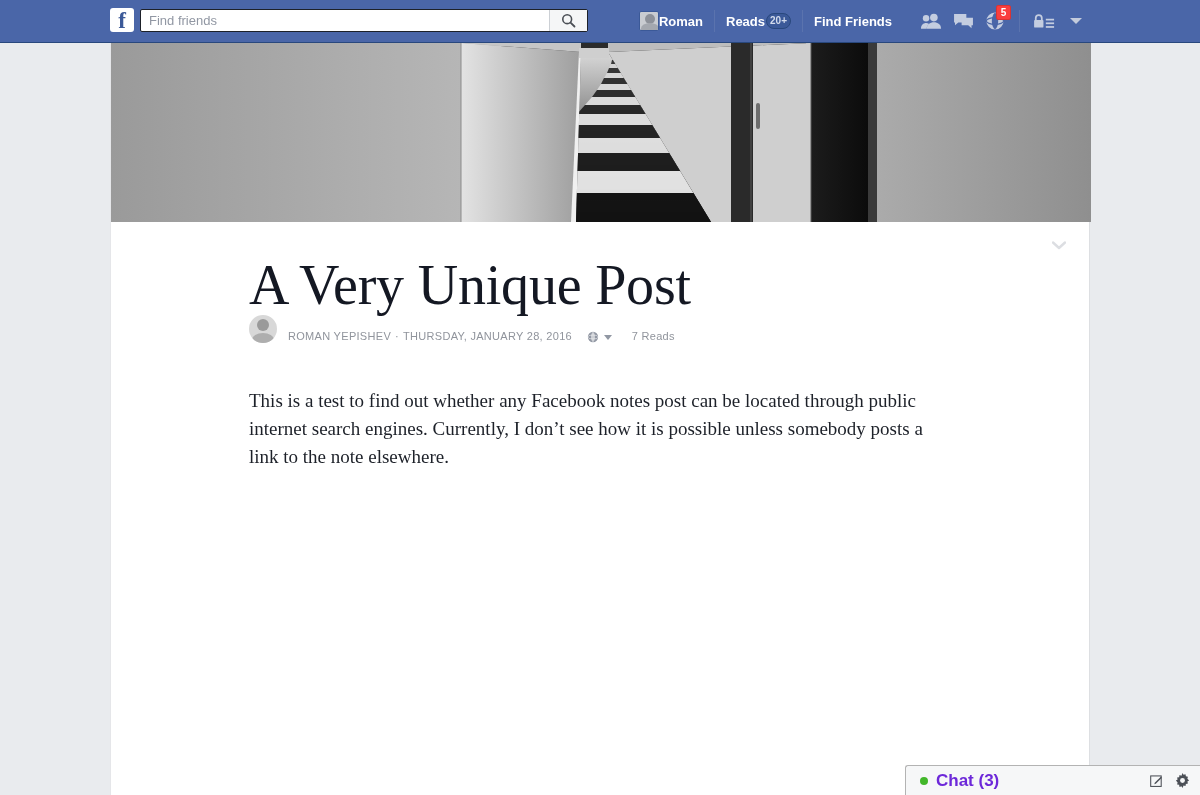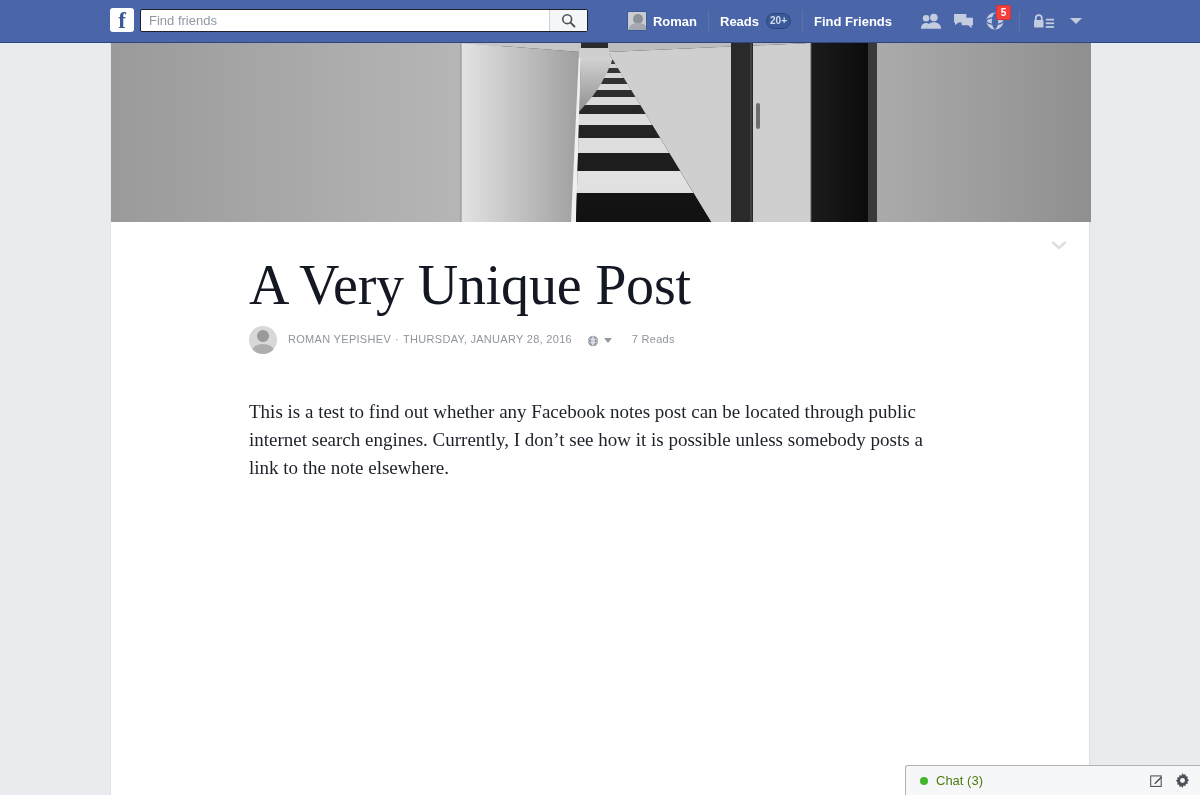--- a/index.html
+++ b/index.html
@@ -105,21 +105,20 @@
     top: 0;
     height: 43px;
     display: flex;
     align-items: center;
     gap: 0;
   }
 
   .nav-link {
     display: flex;
     align-items: center;
-    gap: 6px;
     padding: 0 11px;
     height: 28px;
     color: #fff;
     font-size: 13px;
     font-weight: bold;
     text-decoration: none;
     cursor: pointer;
     border-radius: 2px;
     white-space: nowrap;
     text-align: right;
@@ -254,22 +253,22 @@
     font-size: 56px;
     font-weight: normal;
     line-height: 50px;
     color: #141823;
     letter-spacing: -0.2px;
     margin-top: -8px;
   }
 
   .byline {
     display: flex;
-    align-items: center;
-    margin-top: 16px;
+    align-items: flex-end;
+    margin-top: 5px;
     gap: 0;
   }
 
   .byline-avatar {
     width: 28px;
     height: 28px;
     border-radius: 50%;
     background: #d8d8d8;
     position: relative;
     overflow: hidden;
@@ -382,23 +381,23 @@
   }
   .chat-dot {
     width: 8px;
     height: 8px;
     border-radius: 50%;
     background: #42b72a;
     margin-right: 8px;
     flex: none;
   }
   .chat-label {
-    font-size: 13px;
-    font-weight: normal;
-    color: #4d7c0f;
+    font-size: 17px;
+    font-weight: bold;
+    color: #6d28d9;
   }
   .chat-actions {
     margin-left: auto;
     display: flex;
     align-items: center;
     gap: 9px;
   }
   .chat-icon {
     width: 16px;
     height: 16px;

